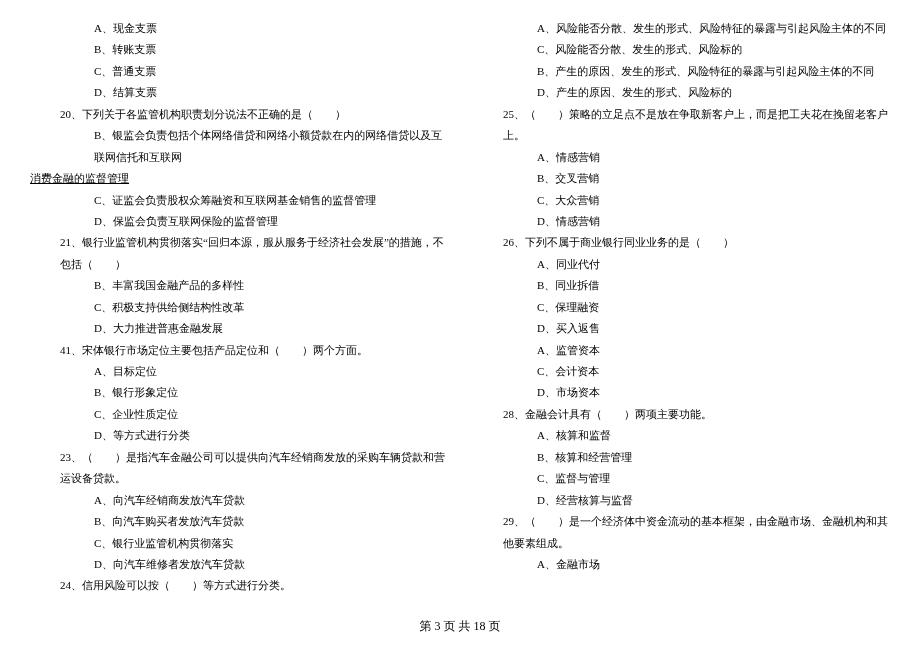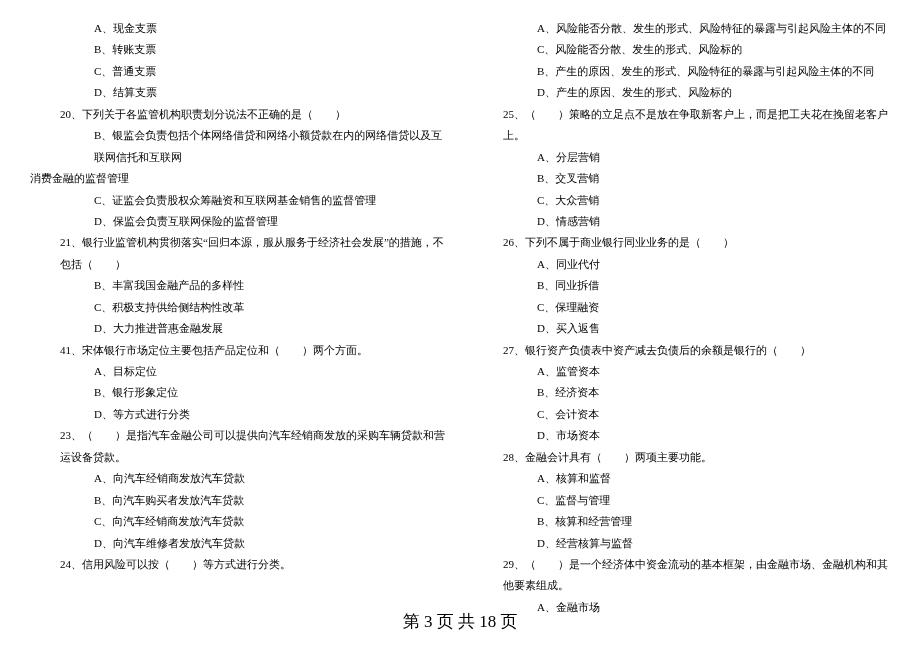--- a/index.html
+++ b/index.html
@@ -23,28 +23,29 @@
       min-width: 0;
     }
     .option {
       padding-left: 64px;
     }
     .question {
       padding-left: 30px;
     }
     .question.no-indent {
       padding-left: 0;
+      text-decoration: underline;
     }
     .footer {
       position: absolute;
       bottom: 12px;
       left: 0;
       right: 0;
       text-align: center;
-      font-size: 17px;
+      font-size: 12px;
     }
   </style>
 </head>
 <body>
 
 <div class="page">
   <div class="col">
     <div class="option">A、现金支票</div>
     <div class="option">B、转账支票</div>
     <div class="option">C、普通支票</div>
@@ -57,59 +58,58 @@
     <div class="option">D、保监会负责互联网保险的监督管理</div>
 
     <div class="question">21、银行业监管机构贯彻落实“回归本源，服从服务于经济社会发展”的措施，不包括（　　）</div>
     <div class="option">B、丰富我国金融产品的多样性</div>
     <div class="option">C、积极支持供给侧结构性改革</div>
     <div class="option">D、大力推进普惠金融发展</div>
 
     <div class="question">41、宋体银行市场定位主要包括产品定位和（　　）两个方面。</div>
     <div class="option">A、目标定位</div>
     <div class="option">B、银行形象定位</div>
+    <div class="option">C、企业性质定位</div>
     <div class="option">D、等方式进行分类</div>
 
     <div class="question">23、（　　）是指汽车金融公司可以提供向汽车经销商发放的采购车辆贷款和营运设备贷款。</div>
     <div class="option">A、向汽车经销商发放汽车贷款</div>
     <div class="option">B、向汽车购买者发放汽车贷款</div>
-    <div class="option">C、向汽车经销商发放汽车贷款</div>
+    <div class="option">C、银行业监管机构贯彻落实</div>
     <div class="option">D、向汽车维修者发放汽车贷款</div>
 
     <div class="question">24、信用风险可以按（　　）等方式进行分类。</div>
   </div>
 
   <div class="col">
     <div class="option">A、风险能否分散、发生的形式、风险特征的暴露与引起风险主体的不同</div>
     <div class="option">C、风险能否分散、发生的形式、风险标的</div>
     <div class="option">B、产生的原因、发生的形式、风险特征的暴露与引起风险主体的不同</div>
     <div class="option">D、产生的原因、发生的形式、风险标的</div>
 
     <div class="question">25、（　　）策略的立足点不是放在争取新客户上，而是把工夫花在挽留老客户上。</div>
-    <div class="option">A、分层营销</div>
+    <div class="option">A、情感营销</div>
     <div class="option">B、交叉营销</div>
     <div class="option">C、大众营销</div>
     <div class="option">D、情感营销</div>
 
     <div class="question">26、下列不属于商业银行同业业务的是（　　）</div>
     <div class="option">A、同业代付</div>
     <div class="option">B、同业拆借</div>
     <div class="option">C、保理融资</div>
     <div class="option">D、买入返售</div>
 
-    <div class="question">27、银行资产负债表中资产减去负债后的余额是银行的（　　）</div>
     <div class="option">A、监管资本</div>
-    <div class="option">B、经济资本</div>
     <div class="option">C、会计资本</div>
     <div class="option">D、市场资本</div>
 
     <div class="question">28、金融会计具有（　　）两项主要功能。</div>
     <div class="option">A、核算和监督</div>
+    <div class="option">B、核算和经营管理</div>
     <div class="option">C、监督与管理</div>
-    <div class="option">B、核算和经营管理</div>
     <div class="option">D、经营核算与监督</div>
 
     <div class="question">29、（　　）是一个经济体中资金流动的基本框架，由金融市场、金融机构和其他要素组成。</div>
     <div class="option">A、金融市场</div>
   </div>
 </div>
 
 <div class="footer">第 3 页 共 18 页</div>
 
 </body></html>

